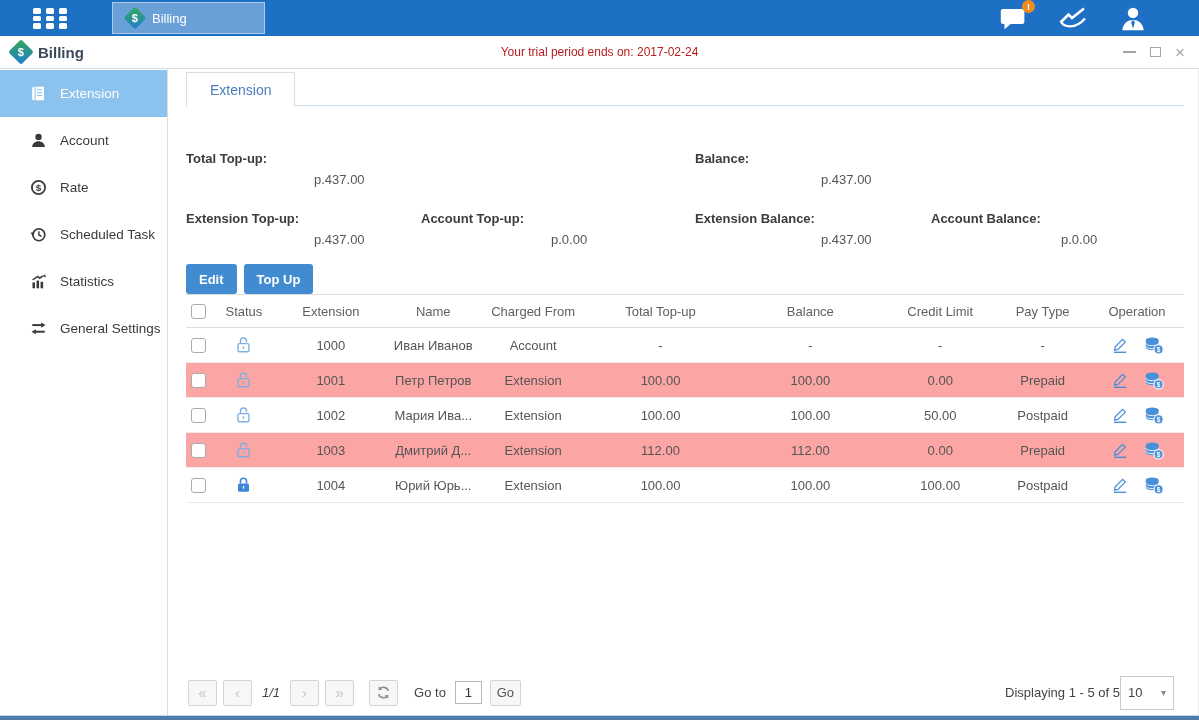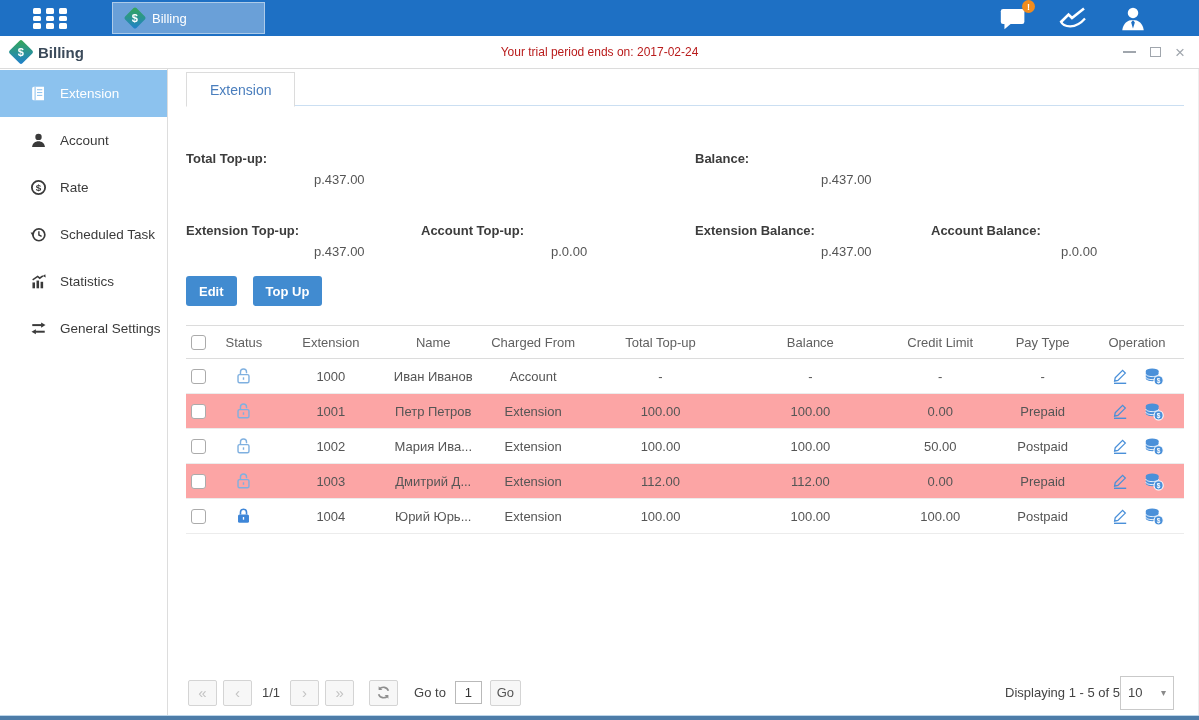--- a/index.html
+++ b/index.html
@@ -46,45 +46,45 @@
 
   
   .content { position:absolute; top:69px; bottom:5px; left:169px; right:0; background:#fff;
     padding:0 14px 0 17px; border-right:1px solid #eee; }
   .tabstrip { margin-top:2px; height:35px; border-bottom:1px solid #cbdff2; }
   .tab { display:inline-block; height:35px; line-height:34px; padding:0 23px; background:#fff;
     border:1px solid #dcdcdc; border-bottom:1px solid #fff; position:relative; top:1px;
     color:#4a7ebd; font-size:14px; }
 
   .summary { display:grid; grid-template-columns:128px 107px 130px 144px 126px 110px 130px auto;
-    margin-top:23px; row-gap:14px; font-size:13px; align-items:center; }
+    margin-top:23px; row-gap:2px; font-size:13px; align-items:center; }
   .slabel { font-weight:bold; color:#3c3c3c; }
   .svalue { color:#555;margin-top:43px; }
 
-  .actions { margin-top:17px; display:flex; gap:16px; }
+  .actions { margin-top:17px; display:flex; gap:7px; }
   .btn { height:30px; padding:0 13px; background:#418bd0; color:#fff; font-size:13px; font-weight:bold;
     border:none; border-radius:3px; font-family:inherit; }
 
   
-  .table { margin-top:19px; font-size:13px; color:#555; }
+  .table { font-size:13px; color:#555; }
   .thead { display:flex; align-items:center; height:34px; border-top:1px solid #dcdcdc; border-bottom:1px solid #dcdcdc; color:#606060; }
   .trow { display:flex; align-items:center; height:35px; border-bottom:1px solid #ececec; }
   .trow.alt { background:#fca5a5; }
   .cell { text-align:center; overflow:hidden; white-space:nowrap; }
   .c0{width:26px}.c1{width:64px}.c2{width:110px}.c3{width:95px}.c4{width:105px}
   .c5{width:150px}.c6{width:150px}.c7{width:110px}.c8{width:95px}
   .c9{width:94px; display:flex; align-items:center; justify-content:center; gap:15px;}
   .checkbox { display:inline-block; width:15px; height:15px; border:1px solid #ababab; border-radius:3px; background:#fff; vertical-align:middle; }
   .cell svg { vertical-align:middle; }
 
   
   .pager { position:absolute; left:19px; right:24px; bottom:9px; height:27px; display:flex; align-items:center; font-size:13px; color:#444; }
   .pbtn { width:29px; height:26px; border:1px solid #d4d4d4; background:#f7f7f7; border-radius:2px;
     display:flex; align-items:center; justify-content:center; color:#c3c3c3; font-size:15px; margin-right:6px; flex:none; }
-  .page-ind { margin:0 10px 0 4px; color:#444; }
+  .page-ind { margin:0 10px 0 4px; color:#444;font-style:italic; }
   .pbtn.refresh { margin-left:9px; }
   .goto-label { margin:0 9px 0 10px; }
   .goto-input { width:27px; height:23px; border:1px solid #b9b9b9; text-align:center; font-size:13px; color:#333; font-family:inherit; }
   .go-btn { width:31px; margin-left:8px; color:#555; font-size:13px; }
   .pager-right { margin-left:auto; display:flex; align-items:center; }
   .pagesize { width:54px; height:26px; border:1px solid #c9c9c9; background:#fff; border-radius:0;
     display:flex; align-items:center; justify-content:space-between; padding:16px 7px; color:#444; }
   .caret { color:#8a8a8a; font-size:10px; }
 
   .bottombar { position:absolute; bottom:0; left:0; right:0; height:5px; background:#4d7ca8; border-top:1px solid #bdd6ea; }

